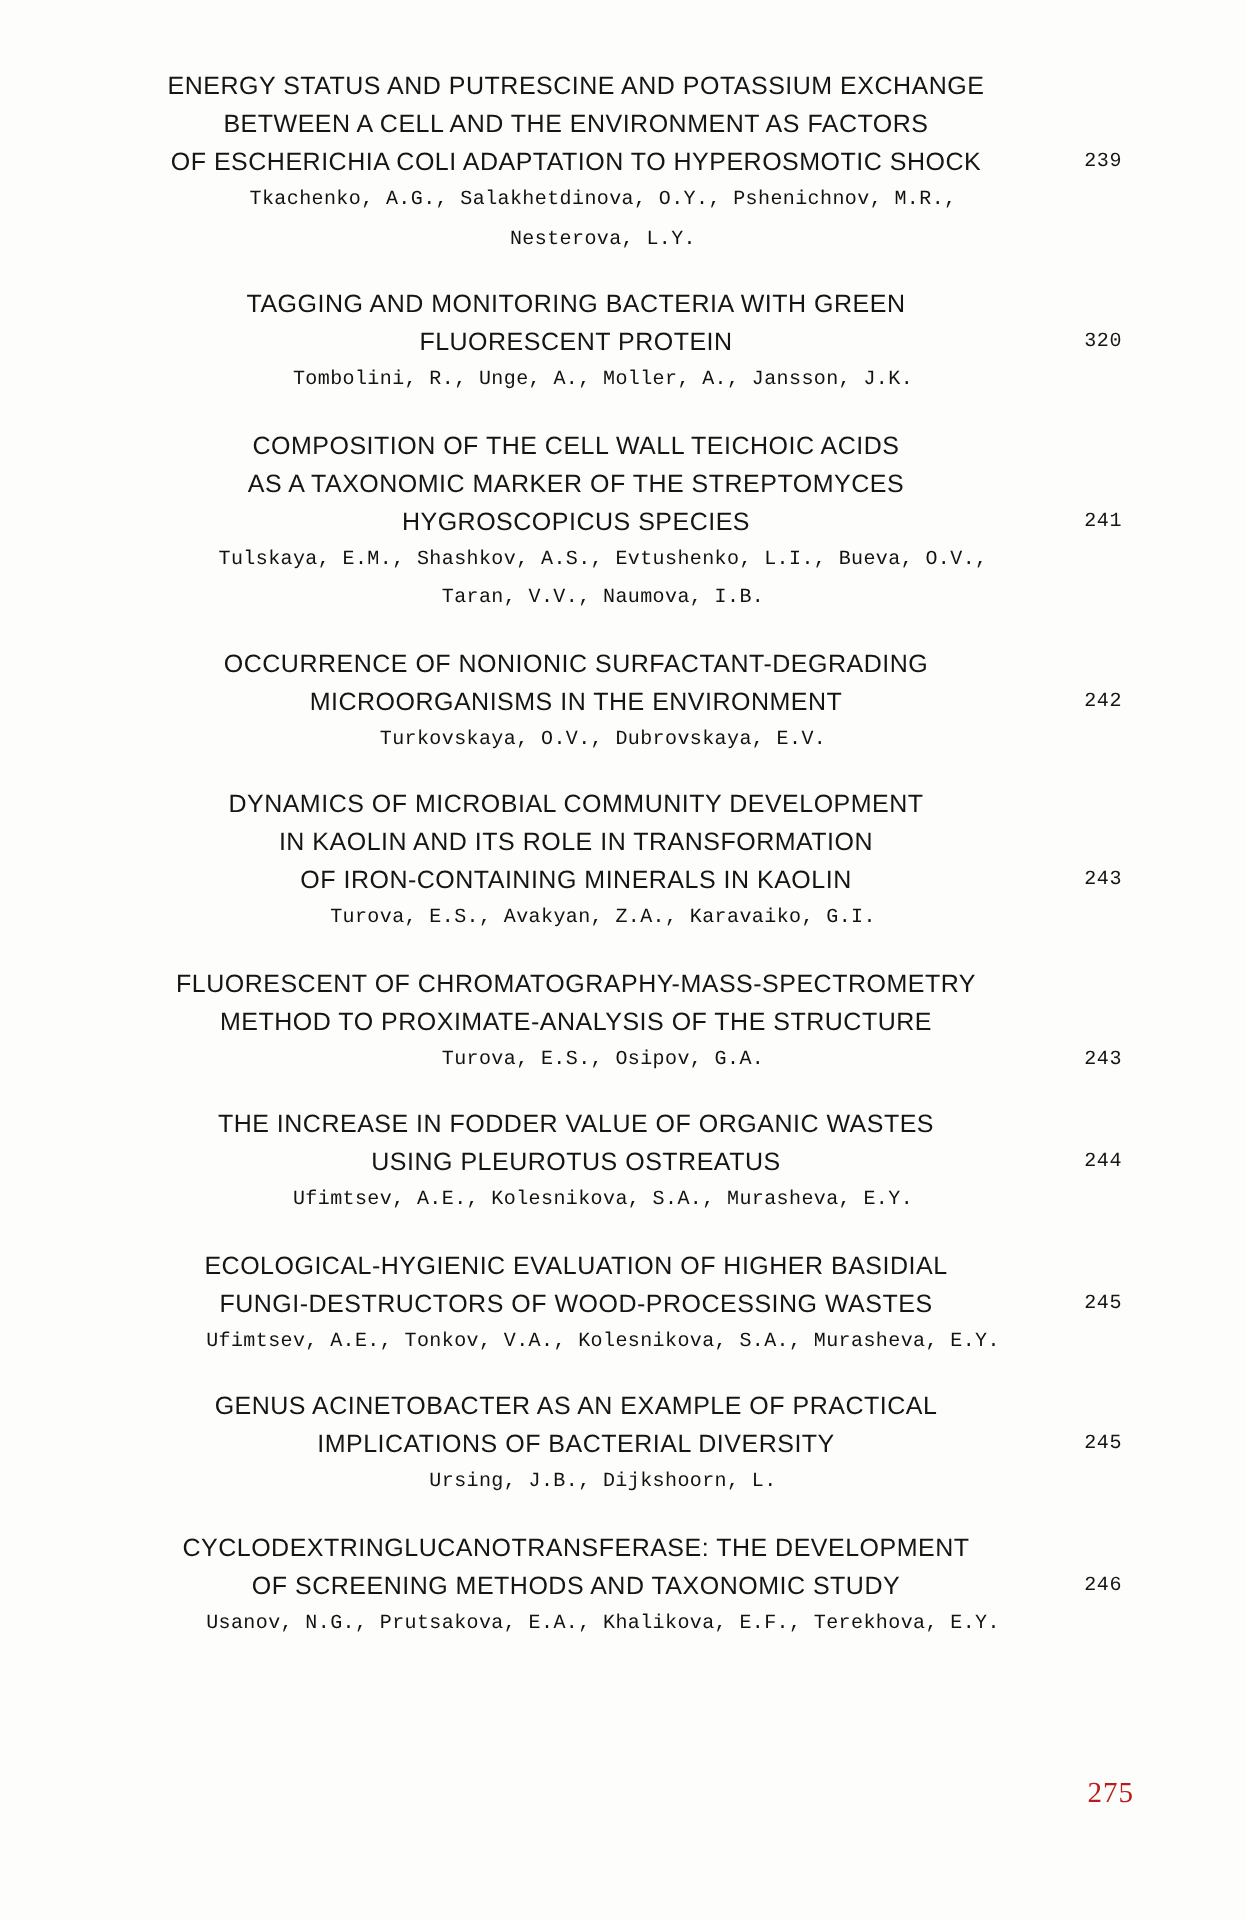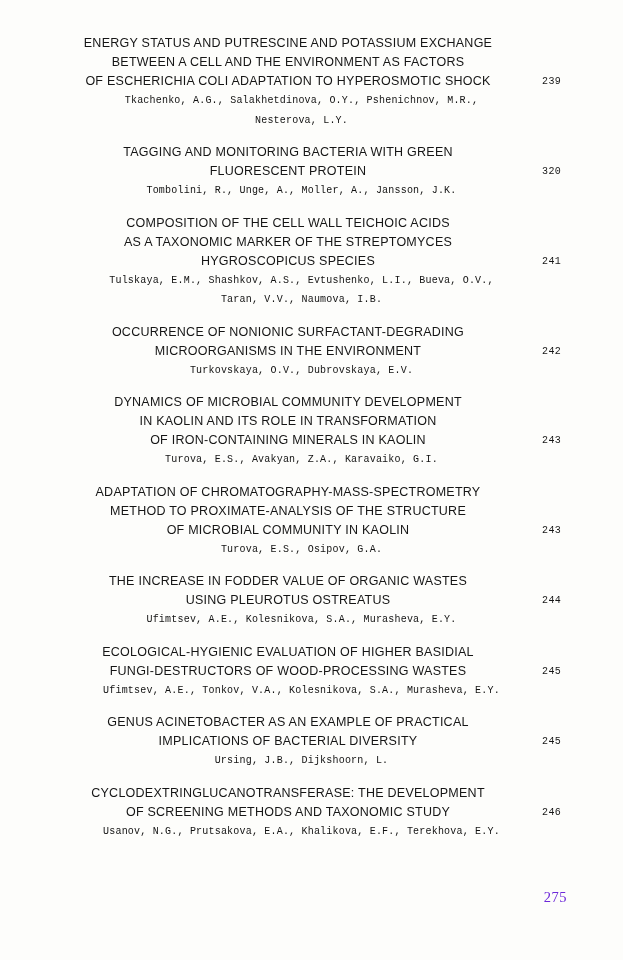--- a/index.html
+++ b/index.html
@@ -57,21 +57,21 @@
     color: #121212;
     white-space: nowrap;
   }
   .footer-pagenum {
     position: absolute;
     right: 56px;
     top: 889px;
     font-family: "Liberation Serif", serif;
     font-size: 14.5px;
     letter-spacing: 0.5px;
-    color: #6d28d9;
+    color: #b91c1c;
   }
 </style>
 </head>
 <body>
 
 <div class="page">
   <main class="toc">
       <section class="entry">
     <div>
           <div class="title-row"><span class="title-text">ENERGY STATUS AND PUTRESCINE AND POTASSIUM EXCHANGE</span></div>
@@ -117,23 +117,23 @@
           <div class="title-row"><span class="title-text">DYNAMICS OF MICROBIAL COMMUNITY DEVELOPMENT</span></div>
           <div class="title-row"><span class="title-text">IN KAOLIN AND ITS ROLE IN TRANSFORMATION</span></div>
           <div class="title-row"><span class="title-text">OF IRON-CONTAINING MINERALS IN KAOLIN</span><span class="pagenum">243</span></div>
         </div>
     <div>
           <div class="author-line">Turova, E.S., Avakyan, Z.A., Karavaiko, G.I.</div>
         </div>
   </section>
       <section class="entry">
     <div>
-          <div class="title-row"><span class="title-text">ADAPTATION OF CHROMATOGRAPHY-MASS-SPECTROMETRY</span></div>
+          <div class="title-row"><span class="title-text">FLUORESCENT OF CHROMATOGRAPHY-MASS-SPECTROMETRY</span></div>
           <div class="title-row"><span class="title-text">METHOD TO PROXIMATE-ANALYSIS OF THE STRUCTURE</span></div>
-          <div class="title-row"><span class="title-text">OF MICROBIAL COMMUNITY IN KAOLIN</span><span class="pagenum">243</span></div>
+          <div class="title-row"><span class="pagenum">243</span></div>
         </div>
     <div>
           <div class="author-line">Turova, E.S., Osipov, G.A.</div>
         </div>
   </section>
       <section class="entry">
     <div>
           <div class="title-row"><span class="title-text">THE INCREASE IN FODDER VALUE OF ORGANIC WASTES</span></div>
           <div class="title-row"><span class="title-text">USING PLEUROTUS OSTREATUS</span><span class="pagenum">244</span></div>
         </div>

